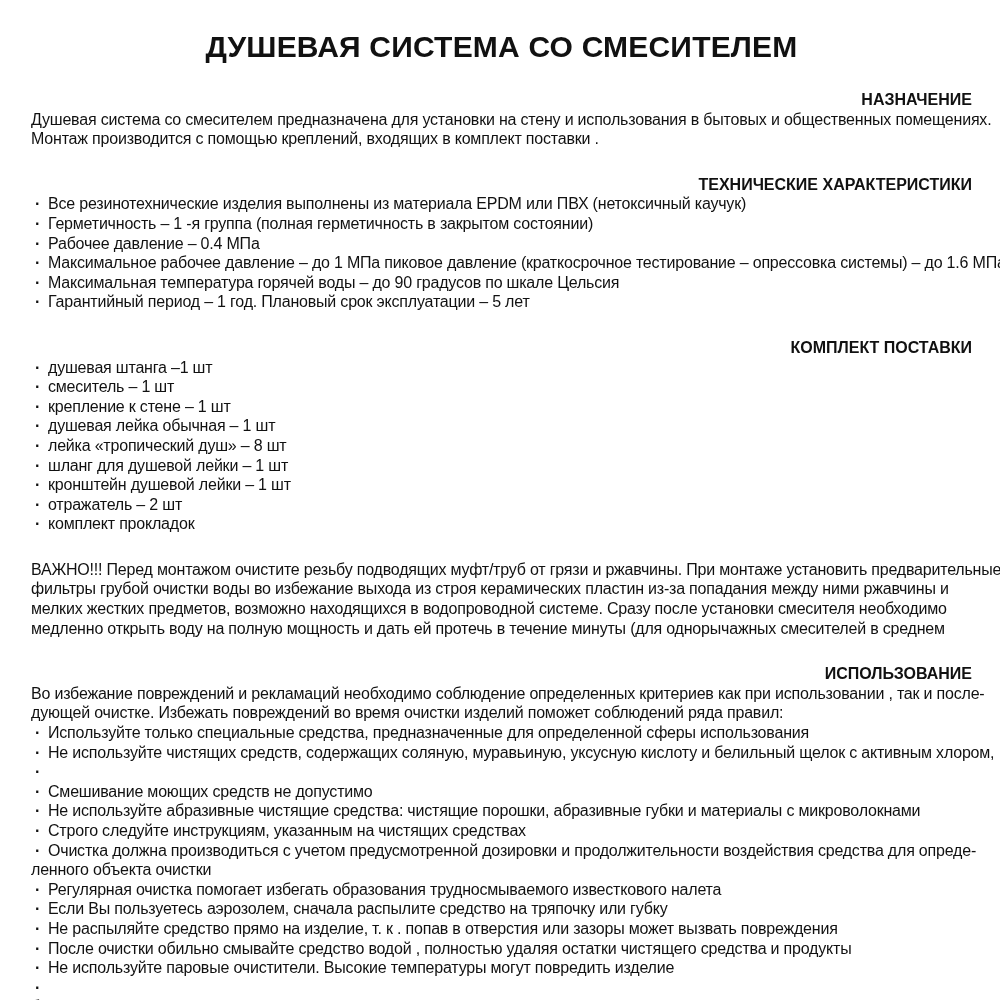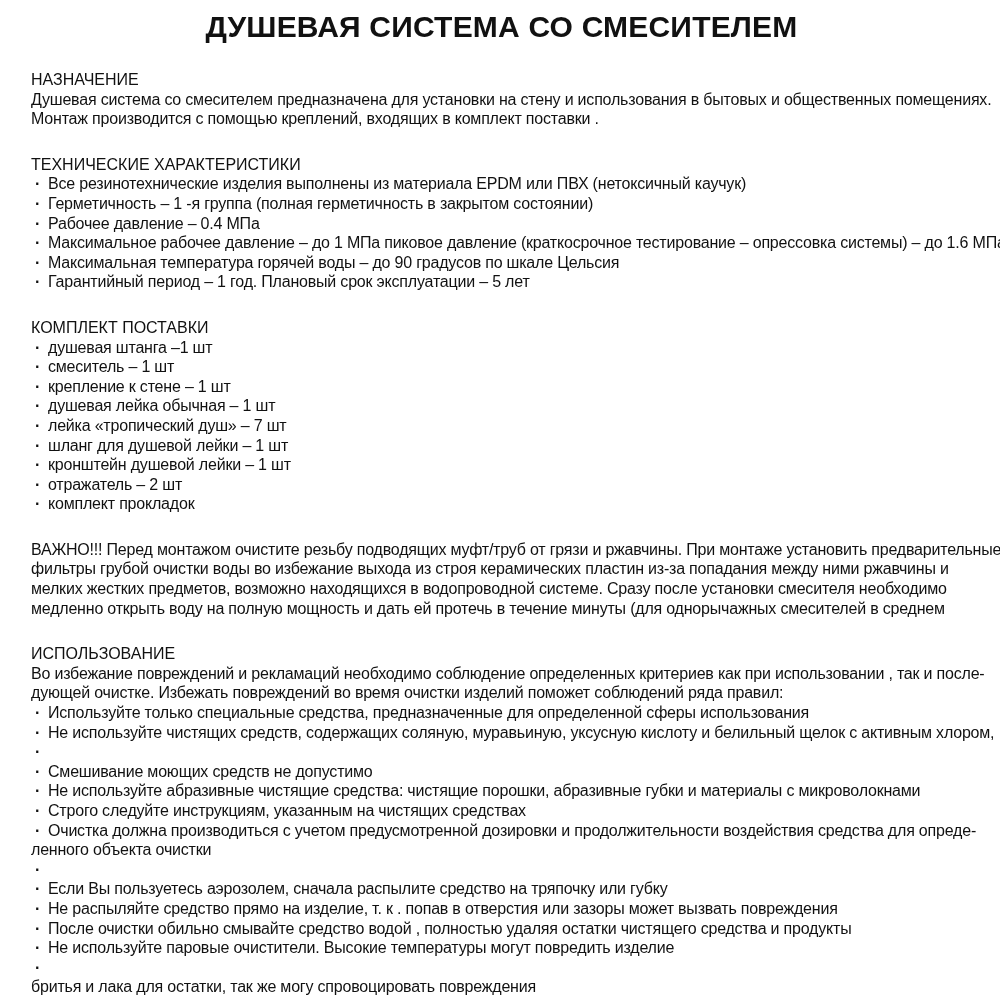--- a/index.html
+++ b/index.html
@@ -11,42 +11,43 @@
     width: 1000px;
     height: 1000px;
     overflow: hidden;
     font-family: "Liberation Sans", sans-serif;
     color: #111111;
   }
   .page {
     box-sizing: border-box;
     width: 1000px;
     height: 1000px;
-    padding: 6px 28px 0 31px;
+    padding: 26px 28px 0 31px;
   }
   .doc-title {
     text-align: center;
     font-size: 30px;
     font-weight: 700;
     letter-spacing: 0.2px;
     margin: 4px 0 26px 0;
     white-space: nowrap;
   }
   .section { margin-top: 26px; }
   .section:first-of-type { margin-top: 0; }
   .line {
     font-size: 16px;
     line-height: 19.6px;
     height: 19.6px;
     letter-spacing: -0.2px;
     white-space: nowrap;
   }
   .line.heading {
-    font-weight: 400;
+    font-weight: 700;
     letter-spacing: 0;
+    text-align: right;
   }
   .line.bullet {
     position: relative;
     padding-left: 17px;
   }
   .line .dot {
     position: absolute;
     left: 4px;
     top: 0;
     font-weight: 700;
@@ -71,21 +72,21 @@
         <div class="line bullet"><span class="dot">·</span><span>Максимальное рабочее давление – до 1 МПа пиковое давление (краткосрочное тестирование – опрессовка системы) – до 1.6 МПа</span></div>
         <div class="line bullet"><span class="dot">·</span><span>Максимальная температура горячей воды – до 90 градусов по шкале Цельсия</span></div>
         <div class="line bullet"><span class="dot">·</span><span>Гарантийный период – 1 год. Плановый срок эксплуатации – 5 лет</span></div>
       </div>
       <div class="section">
         <div class="line heading">КОМПЛЕКТ ПОСТАВКИ</div>
         <div class="line bullet"><span class="dot">·</span><span>душевая штанга –1 шт</span></div>
         <div class="line bullet"><span class="dot">·</span><span>смеситель – 1 шт</span></div>
         <div class="line bullet"><span class="dot">·</span><span>крепление к стене – 1 шт</span></div>
         <div class="line bullet"><span class="dot">·</span><span>душевая лейка обычная – 1 шт</span></div>
-        <div class="line bullet"><span class="dot">·</span><span>лейка «тропический душ» – 7 шт</span></div>
+        <div class="line bullet"><span class="dot">·</span><span>лейка «тропический душ» – 8 шт</span></div>
         <div class="line bullet"><span class="dot">·</span><span>шланг для душевой лейки – 1 шт</span></div>
         <div class="line bullet"><span class="dot">·</span><span>кронштейн душевой лейки – 1 шт</span></div>
         <div class="line bullet"><span class="dot">·</span><span>отражатель – 2 шт</span></div>
         <div class="line bullet"><span class="dot">·</span><span>комплект прокладок</span></div>
       </div>
       <div class="section">
         <div class="line"><span>ВАЖНО!!! Перед монтажом очистите резьбу подводящих муфт/труб от грязи и ржавчины. При монтаже установить предварительные</span></div>
         <div class="line"><span>фильтры грубой очистки воды во избежание выхода из строя керамических пластин из-за попадания между ними ржавчины и</span></div>
         <div class="line"><span>мелких жестких предметов, возможно находящихся в водопроводной системе. Сразу после установки смесителя необходимо</span></div>
         <div class="line"><span>медленно открыть воду на полную мощность и дать ей протечь в течение минуты (для однорычажных смесителей в среднем</span></div>
@@ -95,21 +96,21 @@
         <div class="line"><span>Во избежание повреждений и рекламаций необходимо соблюдение определенных критериев как при использовании , так и после-</span></div>
         <div class="line"><span>дующей очистке. Избежать повреждений во время очистки изделий поможет соблюдений ряда правил:</span></div>
         <div class="line bullet"><span class="dot">·</span><span>Используйте только специальные средства, предназначенные для определенной сферы использования</span></div>
         <div class="line bullet"><span class="dot">·</span><span>Не используйте чистящих средств, содержащих соляную, муравьиную, уксусную кислоту и белильный щелок с активным хлором,</span></div>
         <div class="line bullet"><span class="dot">·</span></div>
         <div class="line bullet"><span class="dot">·</span><span>Смешивание моющих средств не допустимо</span></div>
         <div class="line bullet"><span class="dot">·</span><span>Не используйте абразивные чистящие средства: чистящие порошки, абразивные губки и материалы с микроволокнами</span></div>
         <div class="line bullet"><span class="dot">·</span><span>Строго следуйте инструкциям, указанным на чистящих средствах</span></div>
         <div class="line bullet"><span class="dot">·</span><span>Очистка должна производиться с учетом предусмотренной дозировки и продолжительности воздействия средства для опреде-</span></div>
         <div class="line"><span>ленного объекта очистки</span></div>
-        <div class="line bullet"><span class="dot">·</span></div>
+        <div class="line bullet"><span class="dot">·</span><span>Регулярная очистка помогает избегать образования трудносмываемого известкового налета</span></div>
         <div class="line bullet"><span class="dot">·</span><span>Если Вы пользуетесь аэрозолем, сначала распылите средство на тряпочку или губку</span></div>
         <div class="line bullet"><span class="dot">·</span><span>Не распыляйте средство прямо на изделие, т. к . попав в отверстия или зазоры может вызвать повреждения</span></div>
         <div class="line bullet"><span class="dot">·</span><span>После очистки обильно смывайте средство водой , полностью удаляя остатки чистящего средства и продукты</span></div>
         <div class="line bullet"><span class="dot">·</span><span>Не используйте паровые очистители. Высокие температуры могут повредить изделие</span></div>
         <div class="line bullet"><span class="dot">·</span></div>
         <div class="line"><span>бритья и лака для остатки, так же могу спровоцировать повреждения</span></div>
       </div>
     </div>
 </div>
 

